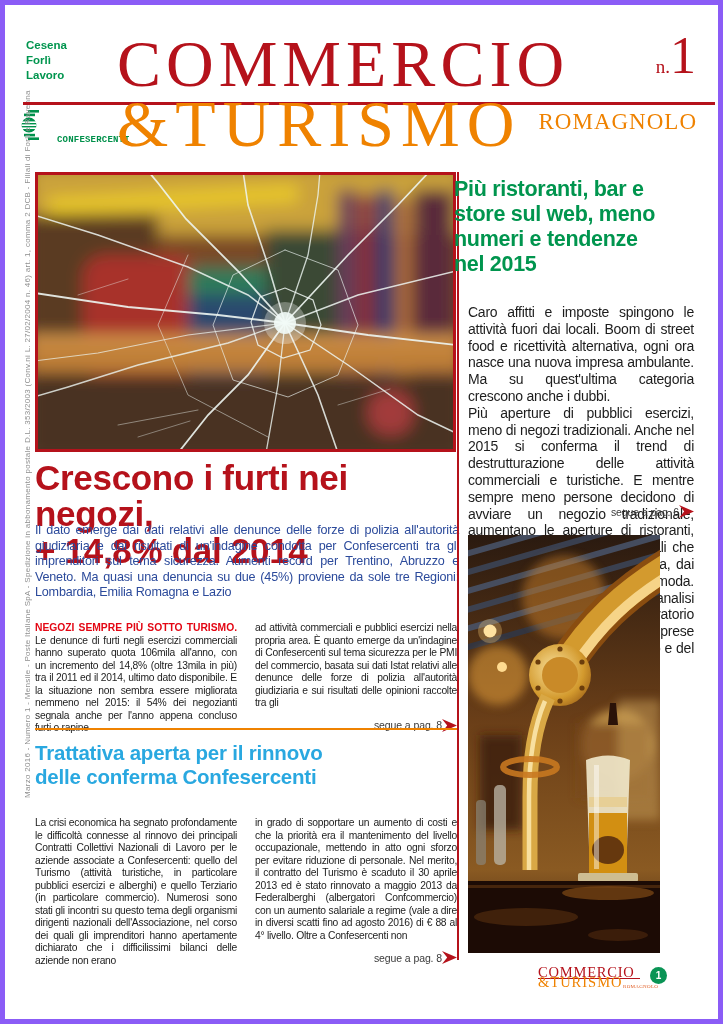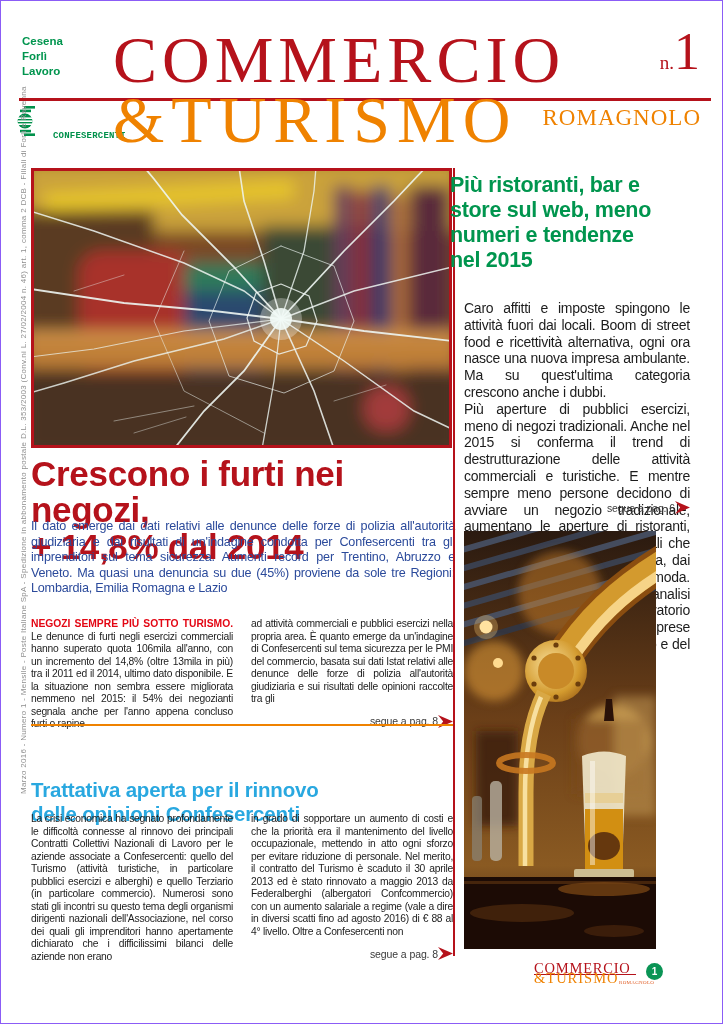--- a/index.html
+++ b/index.html
@@ -1,20 +1,20 @@
 <!DOCTYPE html>
 <html><head>
 <meta charset="utf-8">
 <style>
   * { margin:0; padding:0; box-sizing:border-box; }
   html,body { background:#ffffff; }
   .page {
     position:relative; width:723px; height:1024px; background:#fff;
     font-family:"Liberation Sans", sans-serif; overflow:hidden;
-    border:1px solid #8b5cf6;
+    border:5px solid #8b5cf6;
   }
   
   .cities { position:absolute; left:21px; top:33px; color:#00954e;
     font-size:11.5px; line-height:1.3; font-weight:bold; }
   .org-logo { position:absolute; left:14px; top:105px; display:flex; align-items:flex-end; gap:16px;font-family:Liberation Mono, monospace; }
   .org-name { color:#00914b; font-weight:bold; font-size:9px; letter-spacing:0.2px; }
   .mast-rule { position:absolute; left:18px; top:97px; width:692px; height:3px; background:#b5121b; z-index:1; }
   .title1 { position:absolute; left:112px; top:26px; z-index:2;
     font-family:"Liberation Serif", serif; color:#b5121b; font-size:66px;
     letter-spacing:5px; line-height:1; }
@@ -43,21 +43,21 @@
   .twocol { position:absolute; left:30px; width:422px; display:flex; gap:18px; }
   .twocol .col { width:202px; font-size:10.3px; line-height:1.22; letter-spacing:-0.25px;
     color:#1c1c1c; text-align:justify; }
   .sec1 { top:617px; }
   .kicker { color:#e30613; font-weight:bold; letter-spacing:0; }
   .seg-row { display:flex; justify-content:flex-end; align-items:center; margin-top:9px; }
   .seg-label { font-size:10.5px; color:#3a3a3a; letter-spacing:-0.1px; }
   .arrow-icon svg { display:block; }
   .orange-divider { position:absolute; left:30px; top:723px; width:422px; height:2px; background:#ef8200; }
   .headline2 { position:absolute; left:30px; top:736px; width:424px;
-    color:#29a8e0; font-weight:bold; font-size:20.5px; line-height:1.18; letter-spacing:-0.2px;margin-top:41px; }
+    color:#29a8e0; font-weight:bold; font-size:20.5px; line-height:1.18; letter-spacing:-0.2px; }
   .sec2 { top:812px; }
   
   .red-vrule { position:absolute; left:452px; top:167px; width:2px; height:788px; background:#b5121b; }
   
   .right-headline { position:absolute; left:449px; top:172px; width:230px;
     color:#00954e; font-weight:bold; font-size:21.5px; line-height:1.16; letter-spacing:-0.3px; }
   .right-body { position:absolute; left:463px; top:299px; width:226px;
     font-size:14px; line-height:1.2; letter-spacing:-0.25px; color:#1c1c1c; text-align:justify; }
   .right-seg { position:absolute; left:463px; top:500px; width:226px; }
   .right-photo { position:absolute; left:463px; top:530px; width:192px; height:418px;
@@ -190,21 +190,21 @@
             </svg>
         </span>
       </div>
     </div>
   </div>
 
   <div class="orange-divider"></div>
 
   <div class="headline2">
     <div>Trattativa aperta per il rinnovo</div>
-    <div>delle opinioni Confesercenti</div>
+    <div>delle conferma Confesercenti</div>
   </div>
 
   <div class="twocol sec2">
     <div class="col">La crisi economica ha segnato profondamente le difficoltà connesse al rinnovo dei principali Contratti Collettivi Nazionali di Lavoro per le aziende associate a Confesercenti: quello del Turismo (attività turistiche, in particolare pubblici esercizi e alberghi) e quello Terziario (in particolare commercio). Numerosi sono stati gli incontri su questo tema degli organismi dirigenti nazionali dell'Associazione, nel corso dei quali gli imprenditori hanno apertamente dichiarato che i difficilissimi bilanci delle aziende non erano</div>
     <div class="col">
       <span>in grado di sopportare un aumento di costi e che la priorità era il mantenimento del livello occupazionale, mettendo in atto ogni sforzo per evitare riduzione di personale. Nel merito, il contratto del Turismo è scaduto il 30 aprile 2013 ed è stato rinnovato a maggio 2013 da Federalberghi (albergatori Confcommercio) con un aumento salariale a regime (vale a dire in diversi scatti fino ad agosto 2016) di € 88 al 4° livello. Oltre a Confesercenti non</span>
       <div class="seg-row">
         <span class="seg-label">segue a pag. 8</span>
         <span class="arrow-icon">
           <svg width="15" height="13" viewBox="0 0 15 13">

